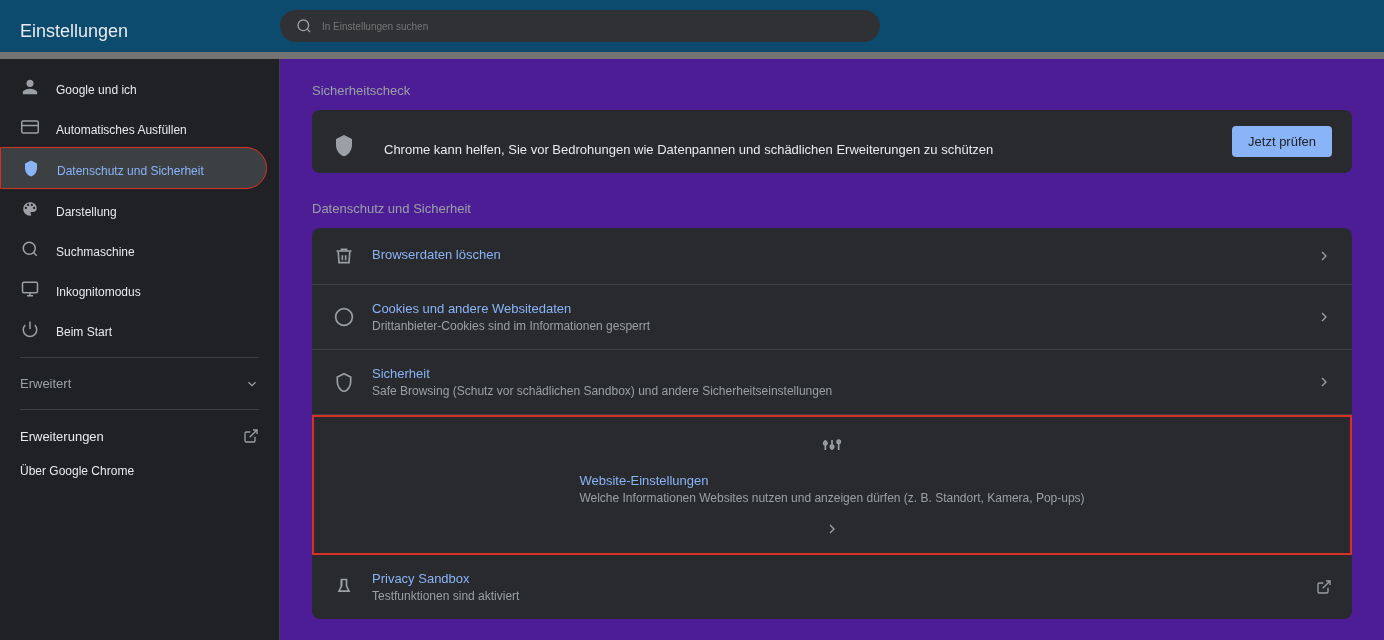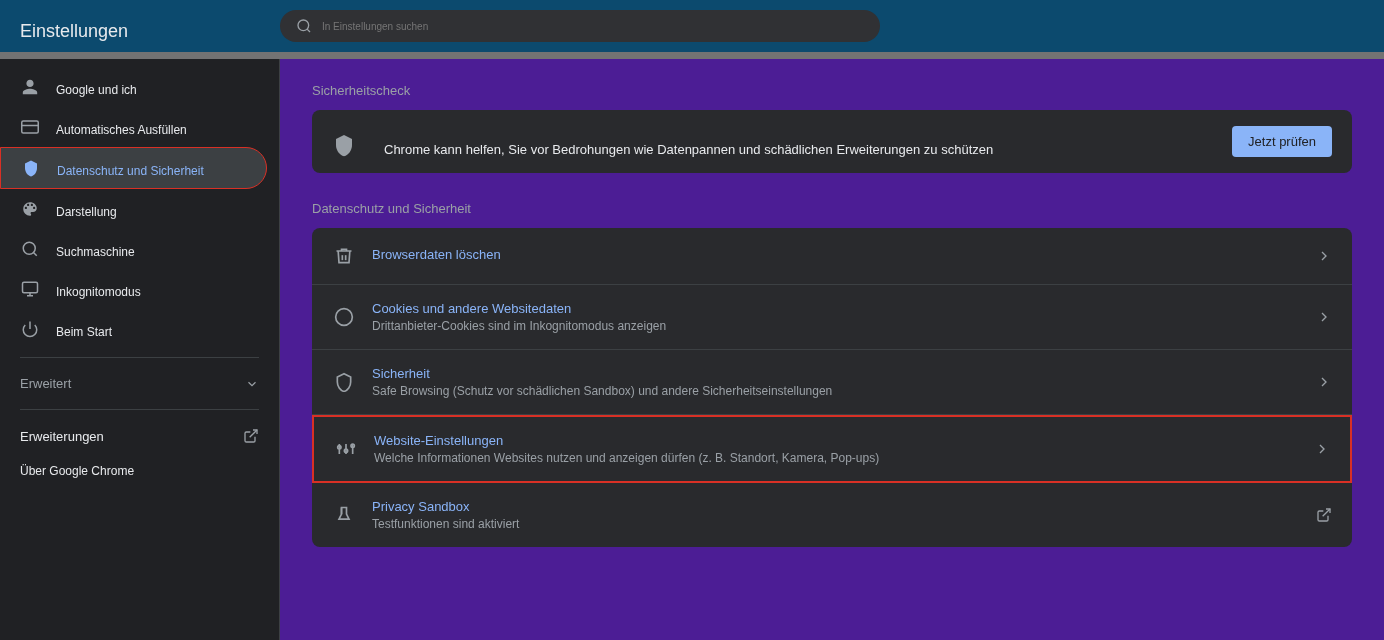--- a/index.html
+++ b/index.html
@@ -195,20 +195,21 @@
       cursor: pointer;
       border-bottom: 1px solid #3c4043;
       gap: 16px;
       transition: background 0.15s;
     }
     .settings-list-item:last-child {
       border-bottom: none;
     }
     .settings-list-item.highlighted {
       border: 2px solid #d93025;
+      flex-direction: column;
     }
     .settings-list-item .item-icon {
       width: 24px;
       height: 24px;
       color: #9aa0a6;
       flex-shrink: 0;
       display: flex;
       align-items: center;
       justify-content: center;
     }
@@ -396,21 +397,21 @@
           <svg width="20" height="20" viewBox="0 0 24 24" fill="none" stroke="#9aa0a6" stroke-width="2">
               <circle cx="12" cy="12" r="10"></circle>
               <path d="M8 12h.01"></path>
               <path d="M12 8h.01"></path>
               <path d="M12 16h.01"></path>
               <path d="M16 12h.01"></path>
             </svg>
         </span>
         <div class="item-text">
           <div class="item-title">Cookies und andere Websitedaten</div>
-          <div class="item-desc">Drittanbieter-Cookies sind im Inkognitomodus anzeigen</div>
+          <div class="item-desc">Drittanbieter-Cookies sind im Informationen gesperrt</div>
         </div>
         <span class="item-arrow">
           <svg width="16" height="16" viewBox="0 0 24 24" fill="none" stroke="#9aa0a6" stroke-width="2">
               <polyline points="9 18 15 12 9 6"></polyline>
             </svg>
         </span>
       </div>
 
       <div class="settings-list-item">
         <span class="item-icon">

